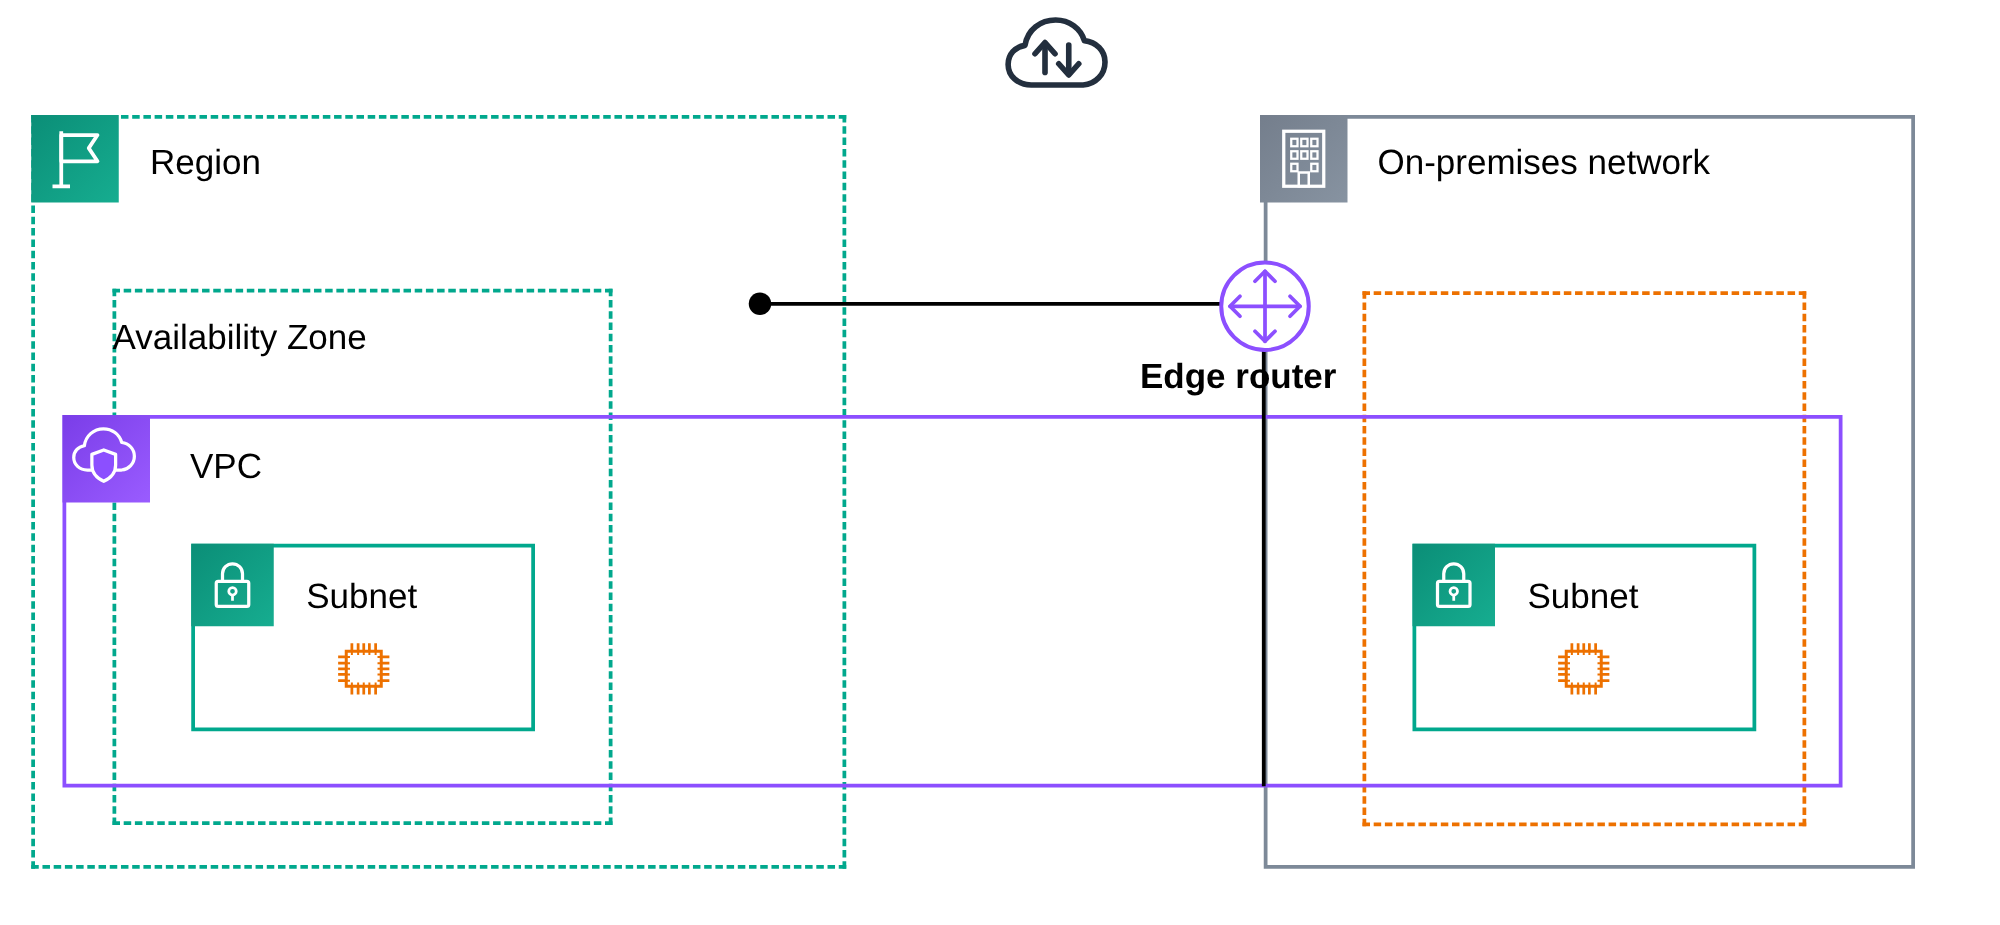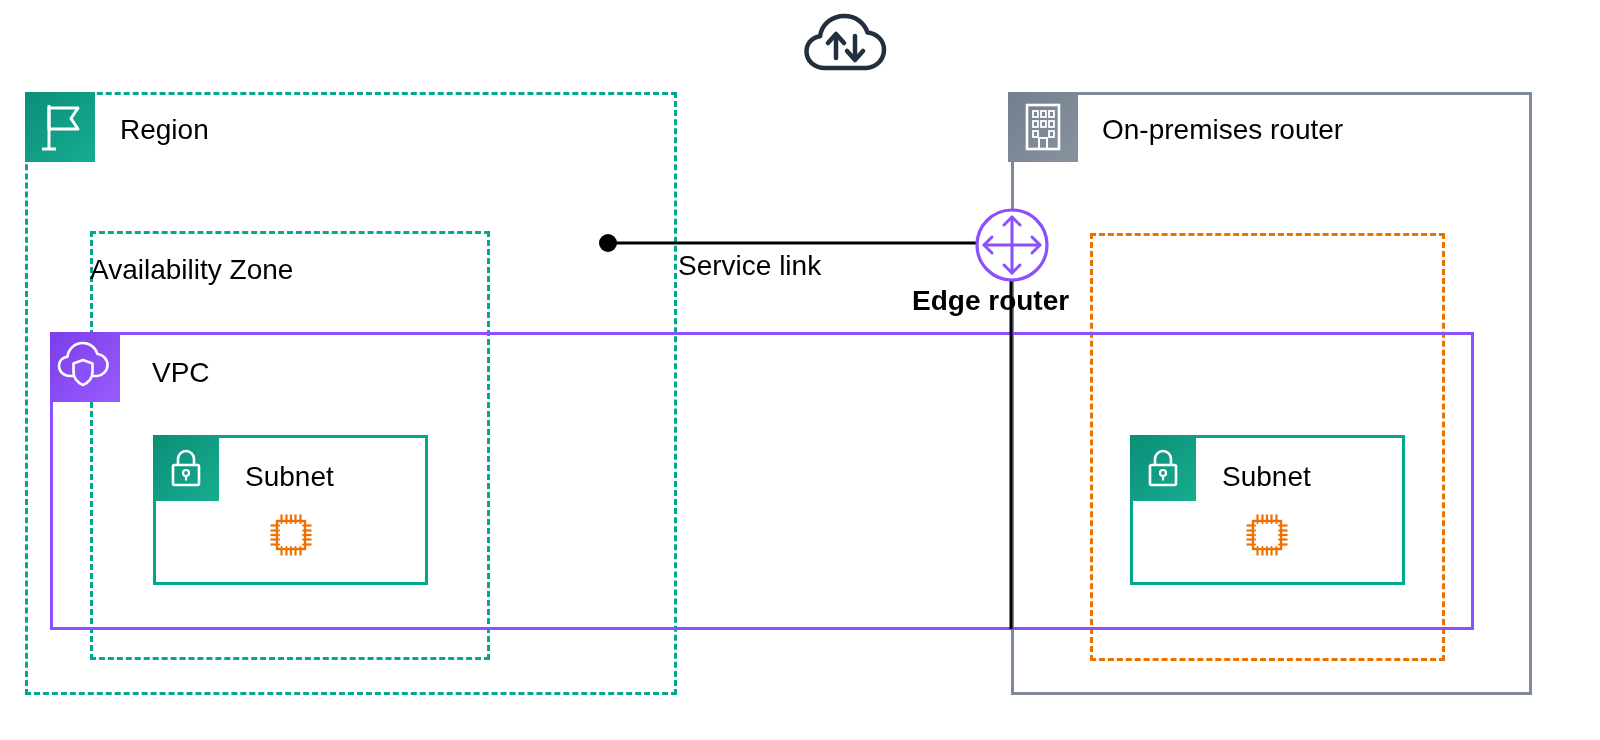--- a/index.html
+++ b/index.html
@@ -231,22 +231,21 @@
   </div>
 
   <div class="lbl" style="left:120px;top:112px;">Region</div>
 
   <div class="lbl center" style="left:90px;top:252px;width:400px;">Availability Zone</div>
 
   <div class="lbl" style="left:152px;top:355px;">VPC</div>
 
   <div class="lbl" style="left:245px;top:459px;">Subnet</div>
 
-  <div class="lbl" style="left:1102px;top:112px;">On-premises router</div>
+  <div class="lbl" style="left:1102px;top:112px;">On-premises network</div>
 
 
   <div class="lbl" style="left:1222px;top:459px;">Subnet</div>
 
-  <div class="lbl center" style="left:678px;top:248px;width:300px;">Service link</div>
 
   <div class="lbl center" style="left:912px;top:283px;width:200px;font-weight:bold;">Edge router</div>
 
 </div>
 
 </body></html>

